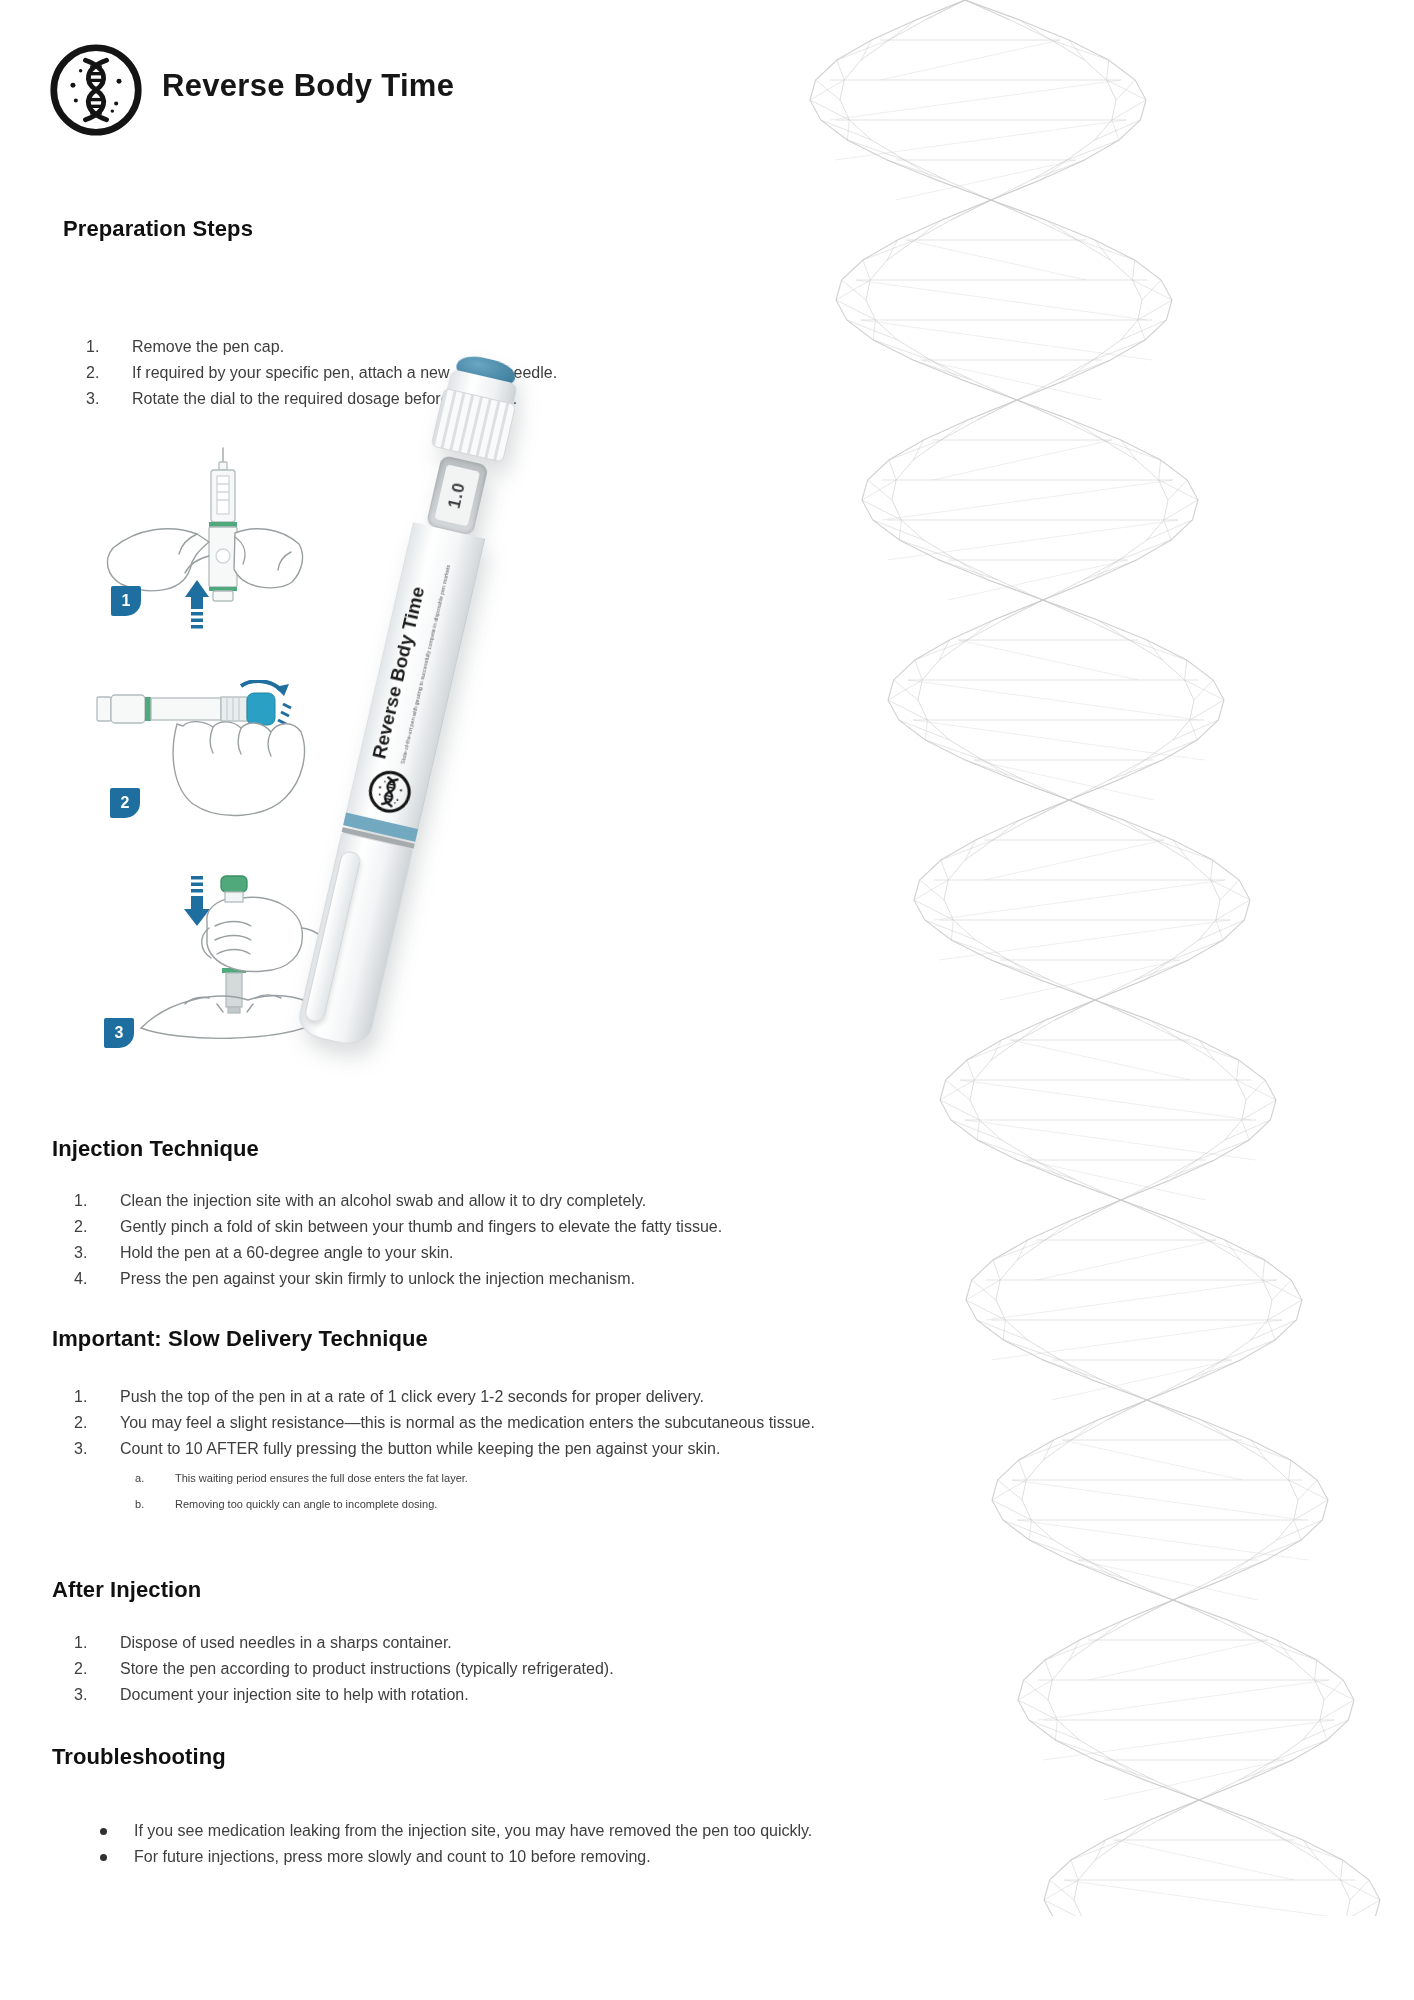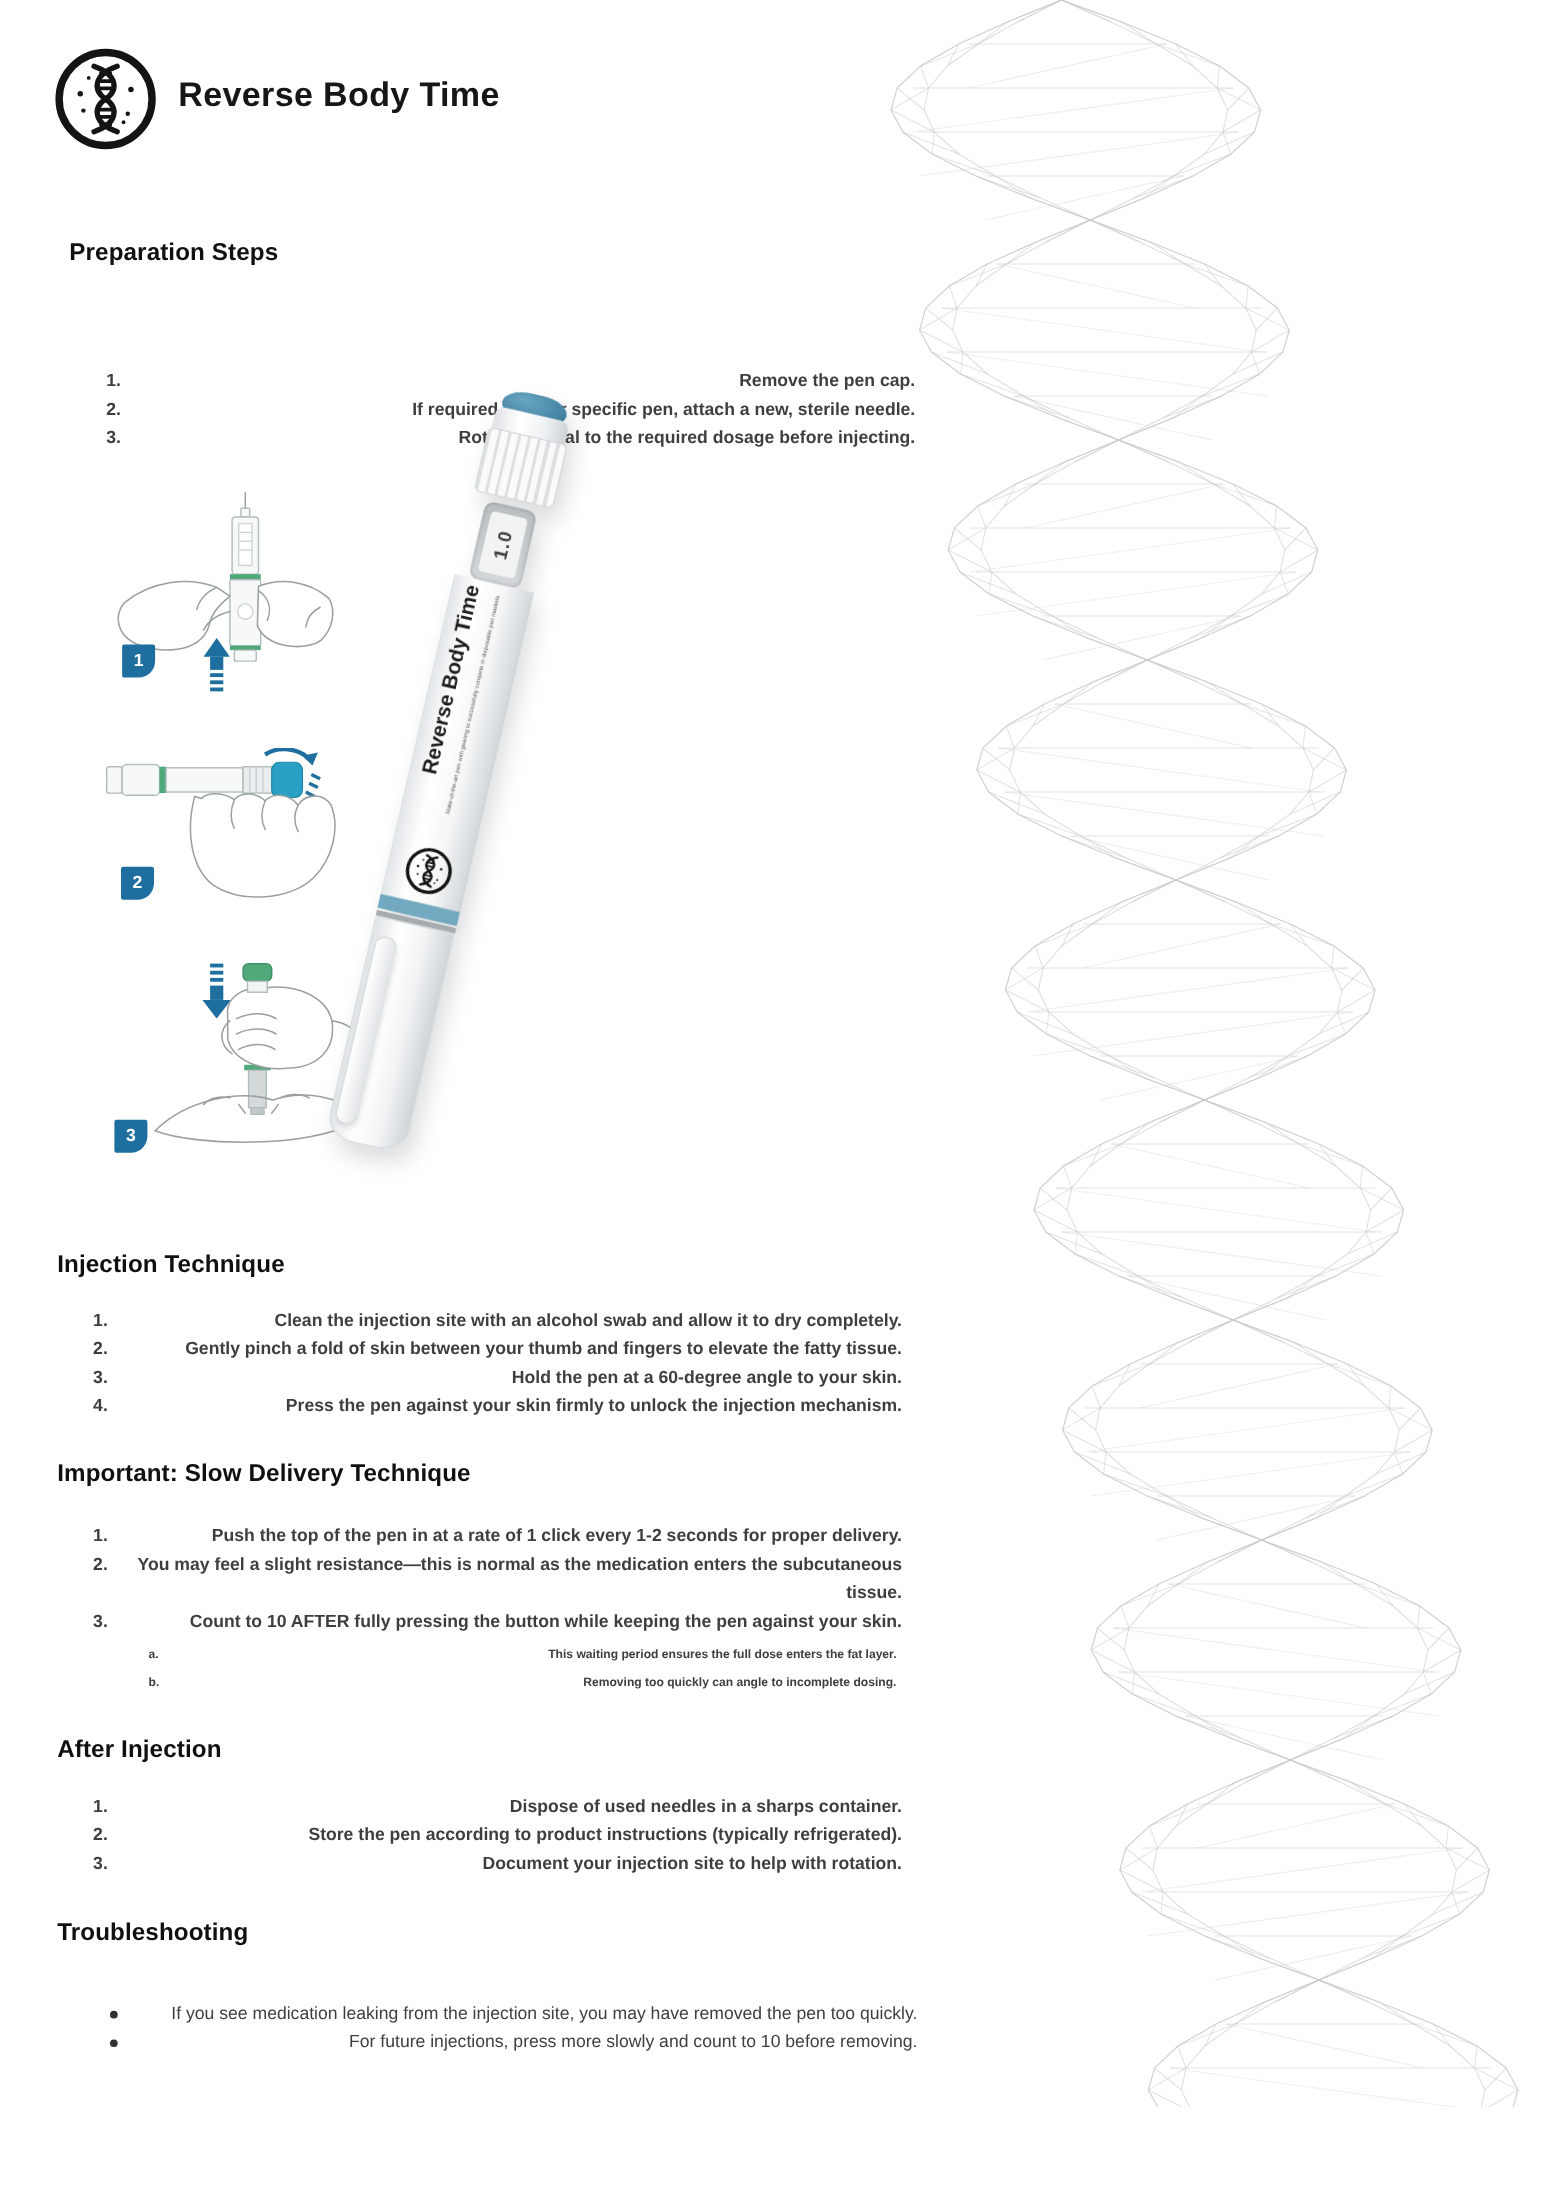--- a/index.html
+++ b/index.html
@@ -1,24 +1,24 @@
 <!DOCTYPE html>
 <html><head>
 <meta charset="utf-8">
 <style>
   html,body{margin:0;padding:0;background:#ffffff;}
   .page{position:relative;width:1414px;height:1916px;background:#ffffff;overflow:hidden;
-        font-family:"Liberation Sans",sans-serif;color:#3e3e3e;text-align:right;}
+        font-family:"Liberation Sans",sans-serif;color:#3e3e3e;}
   .helix{position:absolute;left:774px;top:0;width:640px;height:2000px;pointer-events:none;}
   .logo-main{position:absolute;left:48px;top:42px;width:96px;height:96px;}
   .h1{position:absolute;left:162px;top:68px;margin:0;font-size:31px;font-weight:800;color:#161616;letter-spacing:.3px;}
   .h2{position:absolute;margin:0;font-size:22px;font-weight:700;color:#101010;letter-spacing:.1px;}
   
   .olist{position:absolute;margin:0;padding:0;list-style:none;counter-reset:li;}
-  .oli{position:relative;width:700px;line-height:26px;font-size:16px;padding-left:46px;box-sizing:content-box;font-weight:bold;}
+  .oli{position:relative;width:700px;line-height:26px;font-size:16px;padding-left:46px;box-sizing:content-box;}
   .oli::before{counter-increment:li;content:counter(li) ".";position:absolute;left:0;top:0;width:24px;color:#3e3e3e;}
   .sublist{margin:3px 0 0 15px;padding:0;list-style:none;counter-reset:sub;}
   .sub{position:relative;width:640px;line-height:26px;font-size:11px;padding-left:40px;}
   .sub::before{counter-increment:sub;content:counter(sub,lower-alpha) ".";position:absolute;left:0;top:0;color:#3e3e3e;}
   .blist{position:absolute;margin:16px;padding:0;list-style:none;}
   .bli{position:relative;width:700px;line-height:26px;font-size:16px;padding-left:36px;}
   .bli::before{content:"";position:absolute;left:2px;top:10px;width:7px;height:7px;border-radius:50%;background:#303030;}
   
   .ill{position:absolute;}
   .badge{position:absolute;width:30px;height:30px;background:#1e6f9f;color:#ffffff;font-size:16px;font-weight:700;

